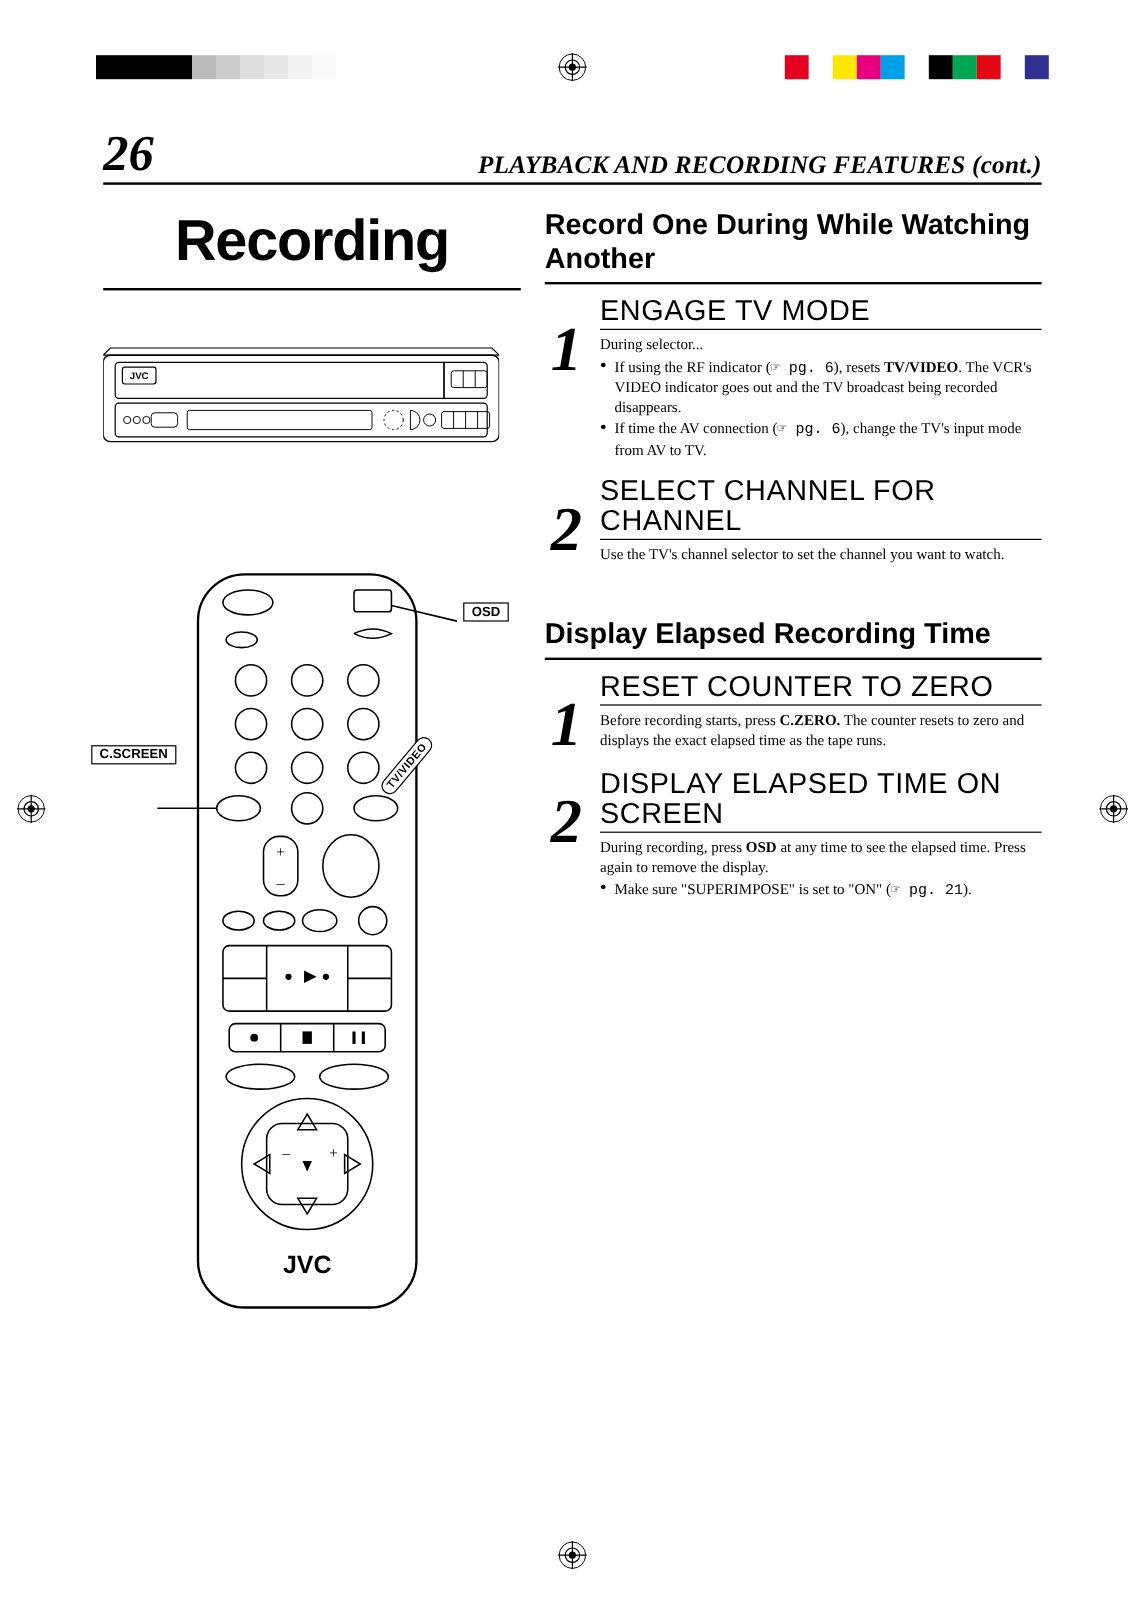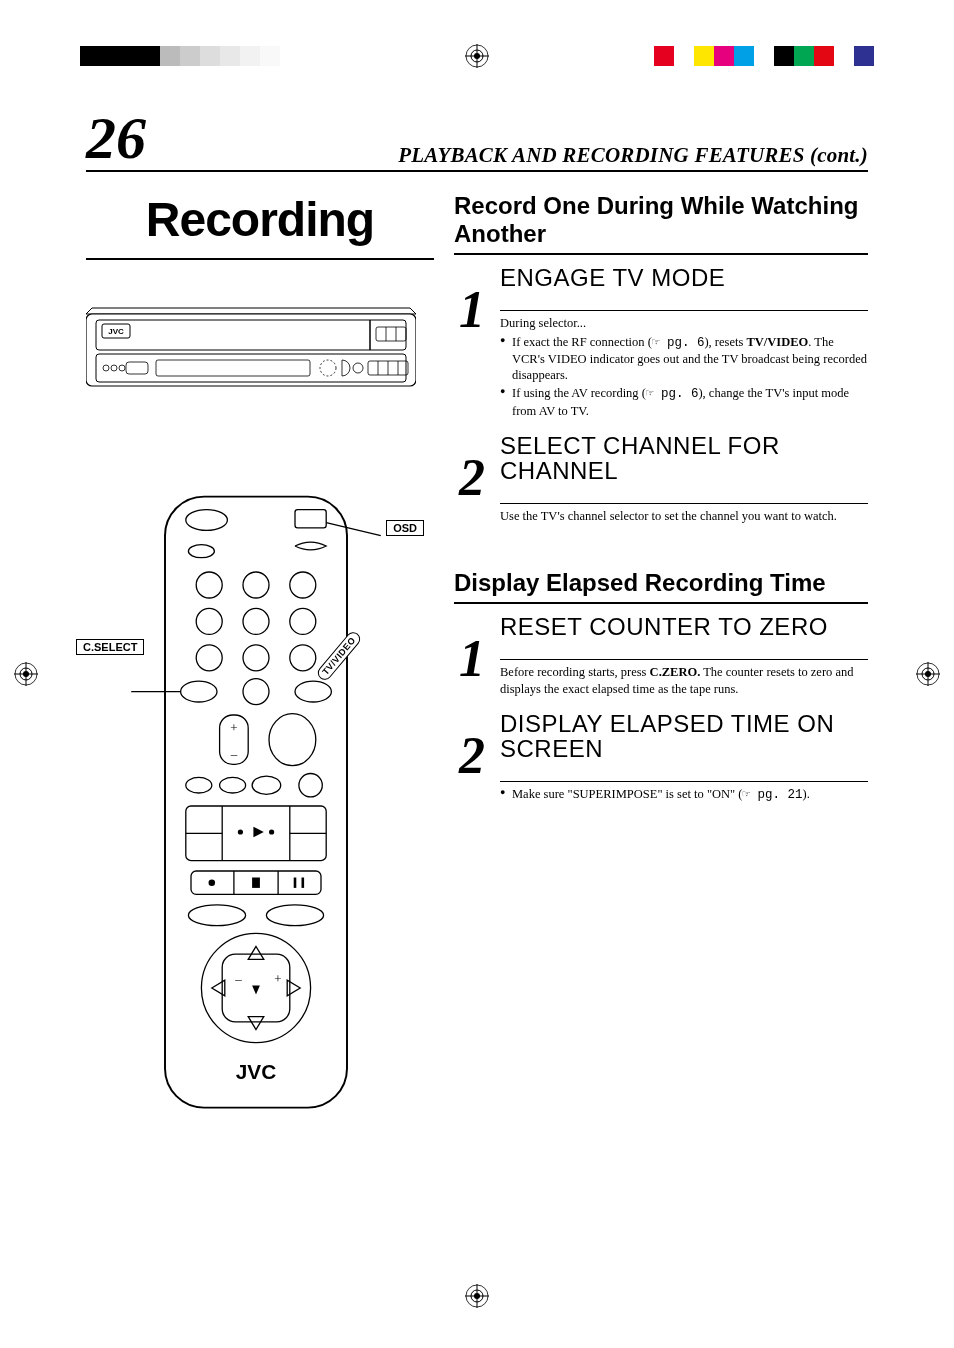--- a/index.html
+++ b/index.html
@@ -63,21 +63,21 @@
   .page-header {
     border-bottom: 2px solid #000;
     padding-bottom: 2px;
     display:flex;
     align-items:flex-end;
     justify-content:space-between;
   }
   .page-number {
     font-style: italic;
     font-weight: bold;
-    font-size: 60px;
+    font-size: 42px;
     line-height: 1;
     font-family: Garamond, Georgia, serif;
   }
   .header-title {
     font-style: italic;
     font-weight: bold;
     font-size: 21px;
     font-family: Georgia, serif;
     letter-spacing: 0.2px;
   }
@@ -128,21 +128,21 @@
     padding-top: 22px;
   }
   .step-body { flex:1; }
   .step-title {
     font-family: Helvetica, Arial, sans-serif;
     font-weight: 400;
     font-size: 24px;
     letter-spacing: 0.5px;
     line-height: 1.05;
     border-bottom: 1px solid #000;
-    padding-bottom: 20px;
+    padding-bottom: 2px;
     margin-bottom: 4px;
   }
   .step-text {
     font-family: Georgia, 'Times New Roman', serif;
     font-size: 12.5px;
     line-height: 1.3;
   }
   .step-text p { margin-bottom: 2px; }
   .step-text ul { list-style: none; padding-left: 0; }
   .step-text li { position:relative; padding-left: 12px; margin-bottom:2px; }
@@ -292,21 +292,21 @@
           <circle cx="272" cy="74" r="5" fill="none" stroke="#000" stroke-width="0.8"></circle>
           <rect x="282" y="67" width="40" height="14" rx="2" fill="none" stroke="#000" stroke-width="0.8"></rect>
           <line x1="292" y1="67" x2="292" y2="81" stroke="#000" stroke-width="0.8"></line>
           <line x1="302" y1="67" x2="302" y2="81" stroke="#000" stroke-width="0.8"></line>
           <line x1="312" y1="67" x2="312" y2="81" stroke="#000" stroke-width="0.8"></line>
         </svg>
       </div>
 
       <div class="remote">
         <div class="callout osd">OSD</div>
-        <div class="callout creset">C.SELECT</div>
+        <div class="callout creset">C.SCREEN</div>
         <div class="callout tvvideo">TV/VIDEO</div>
         <svg viewBox="0 0 200 480">
           <rect x="30" y="2" width="140" height="470" rx="30" fill="#fff" stroke="#000" stroke-width="1.5"></rect>
 
           <ellipse cx="62" cy="20" rx="16" ry="8" fill="none" stroke="#000"></ellipse>
           <rect x="130" y="12" width="24" height="14" rx="2" fill="none" stroke="#000"></rect>
 
           <line x1="154" y1="22" x2="196" y2="32" stroke="#000"></line>
 
           <ellipse cx="58" cy="44" rx="10" ry="5" fill="none" stroke="#000"></ellipse>
@@ -379,24 +379,24 @@
       <div class="section-heading">Record One During While Watching Another</div>
 
       <div class="step">
         <div class="step-num">1</div>
         <div class="step-body">
           <div class="step-title">ENGAGE TV MODE</div>
           <div class="step-text">
             <p>During selector...</p>
             <ul>
               <li>
-                <span>If exact the RF connection (</span><span class="ref">☞ pg. 6</span><span>), resets </span><span class="bold">TV/VIDEO</span><span>. The VCR's VIDEO indicator goes out and the TV broadcast being recorded disappears.</span>
+                <span>If using the RF indicator (</span><span class="ref">☞ pg. 6</span><span>), resets </span><span class="bold">TV/VIDEO</span><span>. The VCR's VIDEO indicator goes out and the TV broadcast being recorded disappears.</span>
               </li>
               <li>
-                <span>If using the AV recording (</span><span class="ref">☞ pg. 6</span><span>), change the TV's input mode from AV to TV.</span>
+                <span>If time the AV connection (</span><span class="ref">☞ pg. 6</span><span>), change the TV's input mode from AV to TV.</span>
               </li>
             </ul>
           </div>
         </div>
       </div>
 
       <div class="step">
         <div class="step-num">2</div>
         <div class="step-body">
           <div class="step-title">SELECT CHANNEL FOR CHANNEL</div>
@@ -418,20 +418,23 @@
             </p>
           </div>
         </div>
       </div>
 
       <div class="step">
         <div class="step-num">2</div>
         <div class="step-body">
           <div class="step-title">DISPLAY ELAPSED TIME ON SCREEN</div>
           <div class="step-text">
+            <p>
+              <span>During recording, press </span><span class="bold">OSD</span><span> at any time to see the elapsed time. Press again to remove the display.</span>
+            </p>
             <ul>
               <li>
                 <span>Make sure "SUPERIMPOSE" is set to "ON" (</span><span class="ref">☞ pg. 21</span><span>).</span>
               </li>
             </ul>
           </div>
         </div>
       </div>
 
     </div>

